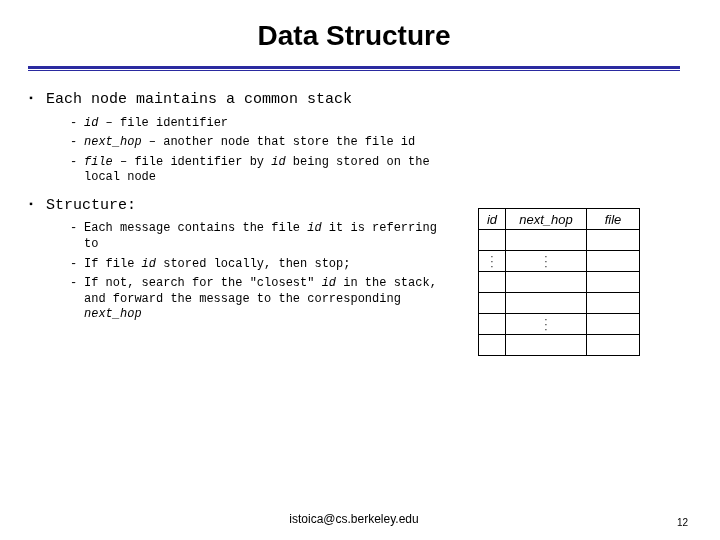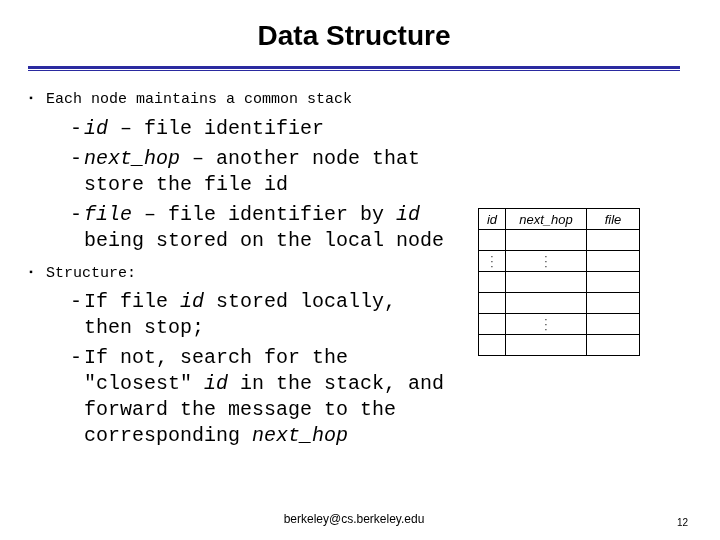--- a/index.html
+++ b/index.html
@@ -69,21 +69,21 @@
     content: "▪";
     position: absolute;
     left: 0;
     top: 2px;
     font-size: 10px;
   }
   ul.l2 {
     list-style: none;
     padding-left: 24px;
     margin: 6px 0 10px 0;
-    font-size: 20px;
+    font-size: 12px;
   }
   ul.l2 > li {
     position: relative;
     padding-left: 14px;
     margin-bottom: 4px;
   }
   ul.l2 > li::before {
     content: "-";
     position: absolute;
     left: 0;
@@ -162,20 +162,23 @@
             </li>
             <li>
               <span class="em">file</span><span> – file identifier by </span><span class="em">id</span><span> being stored on the local node</span>
             </li>
           </ul>
         </li>
         <li>
           <span>Structure:</span>
           <ul class="l2">
             <li>
+              <span>Each message contains the file </span><span class="em">id</span><span> it is referring to</span>
+            </li>
+            <li>
               <span>If file </span><span class="em">id</span><span> stored locally, then stop;</span>
             </li>
             <li>
               <span>If not, search for the "closest" </span><span class="em">id</span><span> in the stack, and forward the message to the corresponding </span><span class="em">next_hop</span>
             </li>
           </ul>
         </li>
       </ul>
     </div>
 
@@ -223,15 +226,15 @@
                 <td class="c-id"></td>
                 <td class="c-nh"></td>
                 <td class="c-file"></td>
               </tr>
         </tbody>
           </table>
       </div>
     </div>
   </div>
 
-  <div class="footer-email">berkeley@cs.berkeley.edu</div>
+  <div class="footer-email">istoica@cs.berkeley.edu</div>
   <div class="footer-num">12</div>
 </div>
 
 </body></html>

